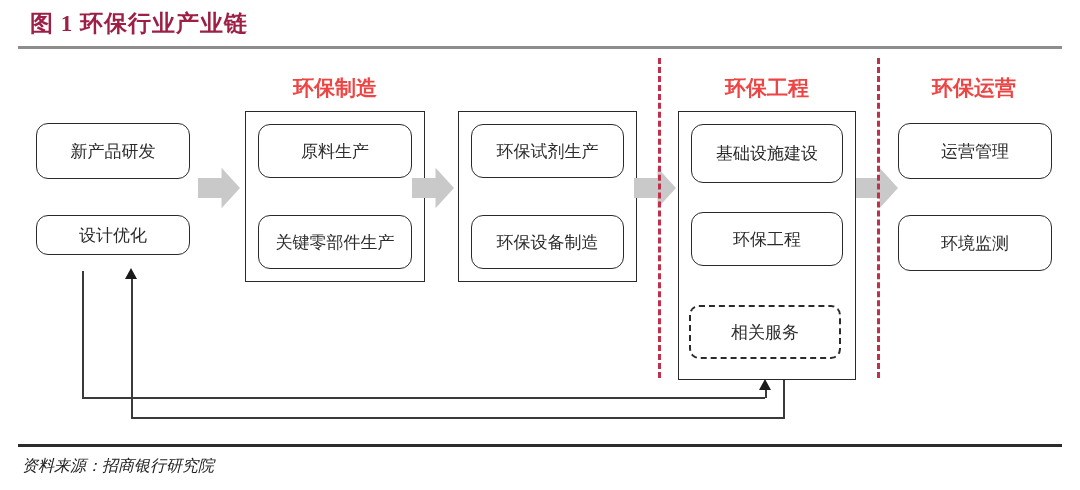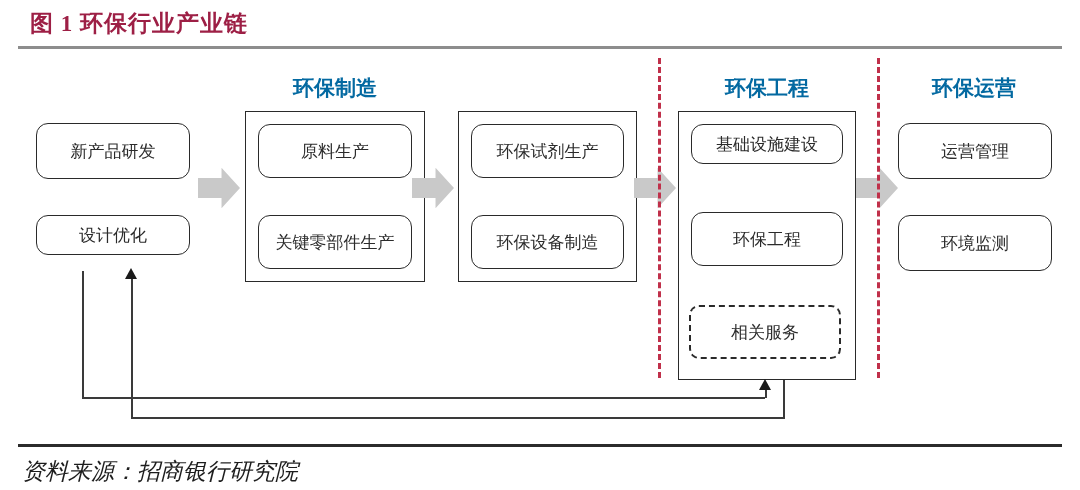--- a/index.html
+++ b/index.html
@@ -45,33 +45,33 @@
     left: 18px;
     top: 444px;
     width: 1044px;
     height: 3px;
     background: #2b2b2b;
   }
   .fig-source {
     position: absolute;
     left: 22px;
     top: 456px;
-    font-size: 23px;
+    font-size: 16px;
     color: #1d1d1d;
     font-style: italic;
     white-space: nowrap;
     font-family: "Liberation Serif", "DejaVu Serif", serif;
   }
 
   
   .stage-title {
     position: absolute;
     font-size: 21px;
     font-weight: bold;
-    color: #0369a1;
+    color: #ef4444;
     white-space: nowrap;
     text-align: center;
     font-family: "Liberation Sans", "DejaVu Sans", sans-serif;
   }
 
   
   .node {
     position: absolute;
     box-sizing: border-box;
     border: 1.6px solid #2a2a2a;
@@ -154,21 +154,21 @@
 
   <div class="group-box" style="left:458px; top:111px; width:179px; height:171px;"></div>
   <div class="node" style="left:471px; top:124px; width:153px; height:54px;">环保试剂生产</div>
   <div class="node" style="left:471px; top:215px; width:153px; height:54px;">环保设备制造</div>
 
   <div class="gray-arrow" style="left:634px; top:167px;"></div>
 
   <div class="red-divider" style="left:658px; top:58px; height:320px;"></div>
 
   <div class="group-box" style="left:678px; top:111px; width:178px; height:269px;"></div>
-  <div class="node" style="left:691px; top:124px; width:152px; height:40px;">基础设施建设</div>
+  <div class="node" style="left:691px; top:124px; width:152px; height:59px;">基础设施建设</div>
   <div class="node" style="left:691px; top:212px; width:152px; height:54px;">环保工程</div>
   <div class="node dashed" style="left:689px; top:305px; width:152px; height:54px;">相关服务</div>
 
   <div class="gray-arrow" style="left:856px; top:167px;"></div>
 
   <div class="red-divider" style="left:877px; top:58px; height:320px;"></div>
 
   <div class="node" style="left:898px; top:123px; width:154px; height:56px;">运营管理</div>
   <div class="node" style="left:898px; top:215px; width:154px; height:56px;">环境监测</div>
 

